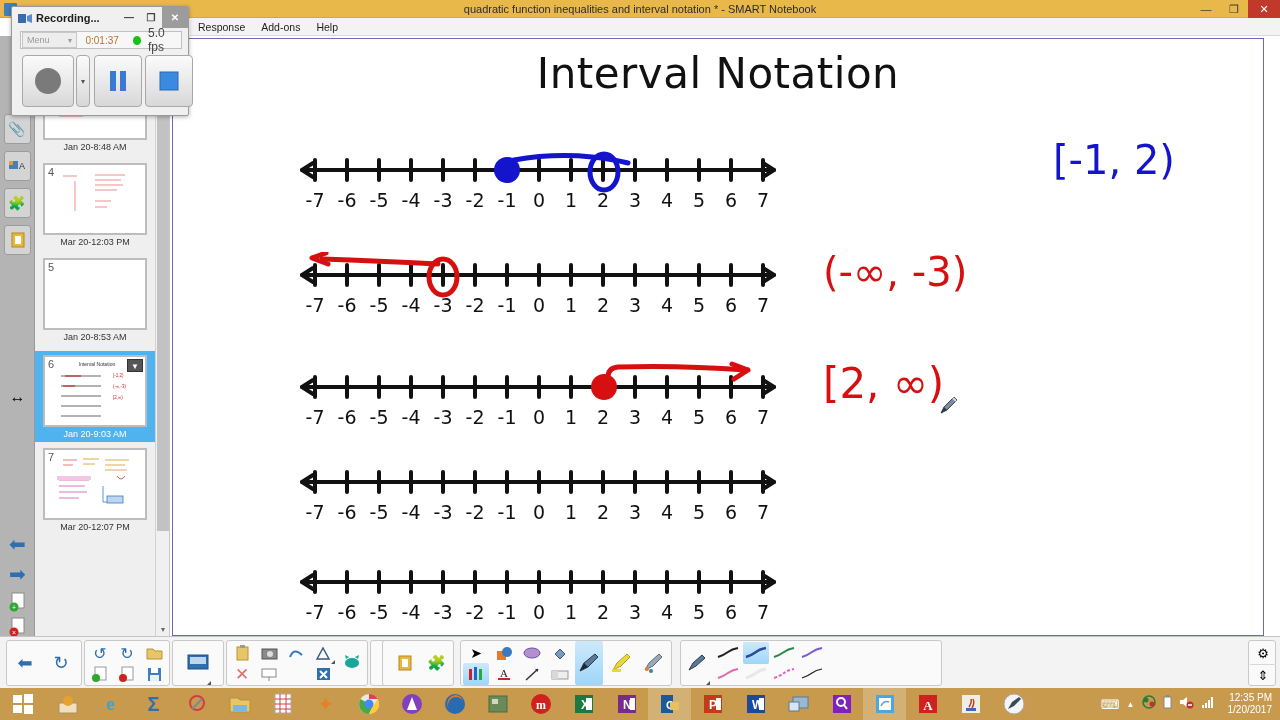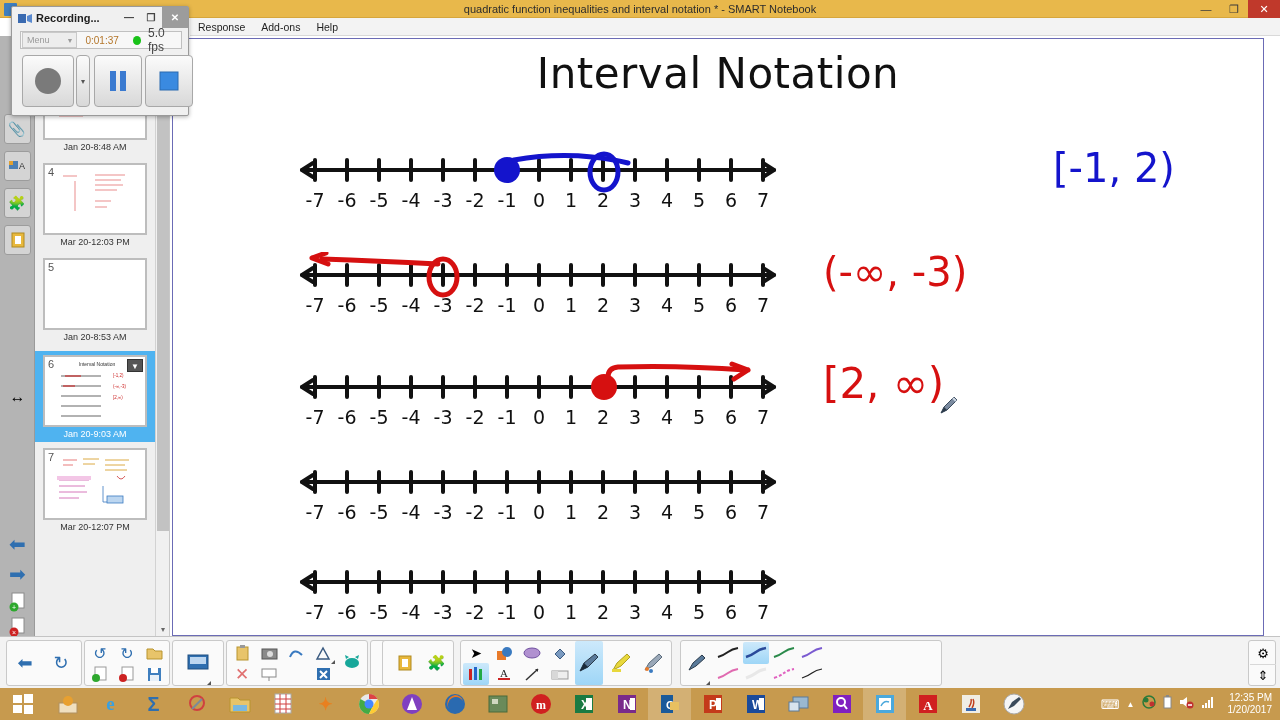--- a/index.html
+++ b/index.html
@@ -589,21 +589,21 @@
         <span class="nl-label" style="left:283px">1</span>
         <span class="nl-label" style="left:315px">2</span>
         <span class="nl-label" style="left:347px">3</span>
         <span class="nl-label" style="left:379px">4</span>
         <span class="nl-label" style="left:411px">5</span>
         <span class="nl-label" style="left:443px">6</span>
         <span class="nl-label" style="left:475px">7</span>
       </div>
     </div>
 
-    <div class="math blue" style="left:880px;top:106px;font-size:40px">[-1, 2)</div>
+    <div class="math blue" style="left:880px;top:98px;font-size:40px">[-1, 2)</div>
     <div class="math red" style="left:650px;top:210px;font-size:40px">(-∞, -3)</div>
     <div class="math red" style="left:650px;top:320px;font-size:42px">[2, ∞)</div>
 
     <div style="position:absolute;left:765px;top:355px">
       <svg width="22" height="22" viewBox="0 0 22 22">
         <path d="M3 19 L6 13 L16 3 L19 6 L9 16 Z" fill="#7b8ba0" stroke="#3a4a5c" stroke-width="1"></path>
         <path d="M6 13 L9 16 L3 19 Z" fill="#2b3a4a"></path>
         <path d="M15 4 L18 7" stroke="#cfd8e3" stroke-width="2"></path>
       </svg>
     </div>

